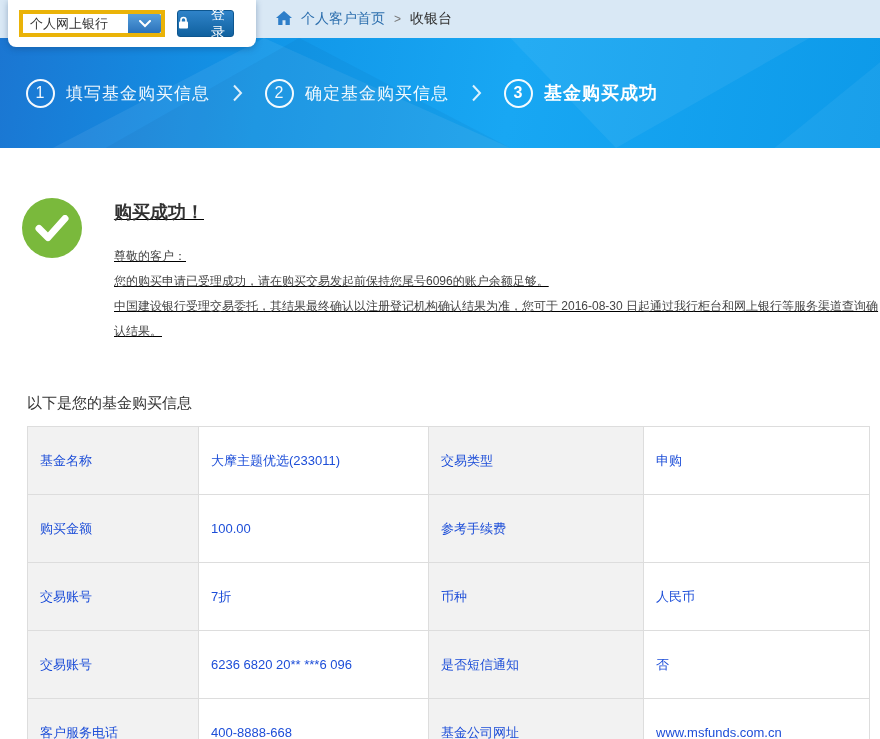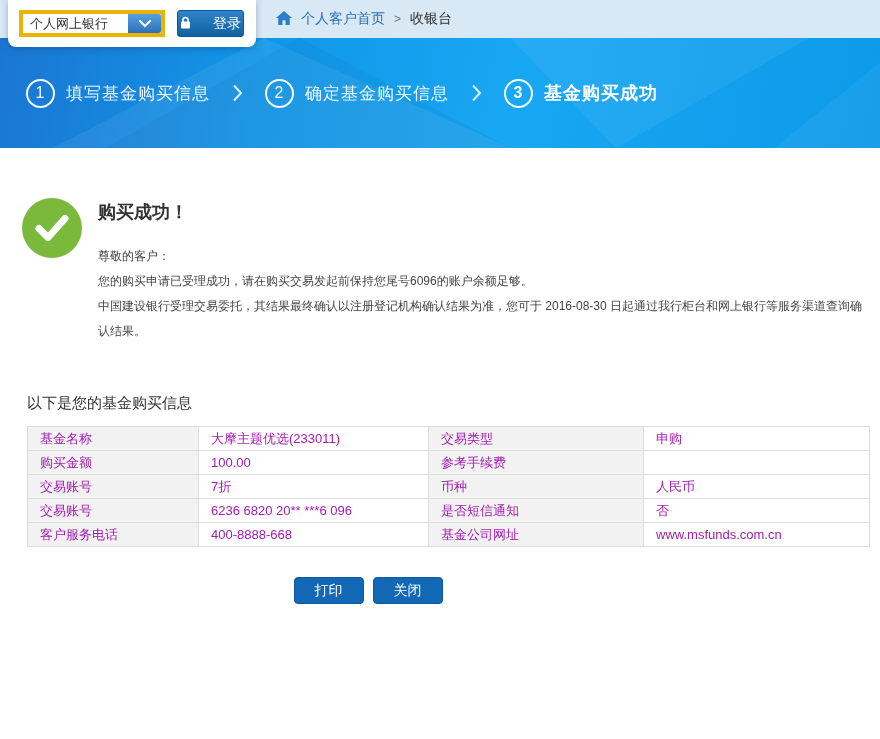--- a/index.html
+++ b/index.html
@@ -18,24 +18,24 @@
   .login-card { position:absolute; left:8px; top:0; width:248px; height:47px;
     background:#fff; border-radius:0 0 8px 8px; z-index:10;
     box-shadow:0 2px 6px rgba(20,60,110,.35);
     display:flex; align-items:center; }
   .bank-select { margin-left:11px; width:146px; height:27px; border:4px solid #eab308;
     display:flex; align-items:stretch; background:#fff; cursor:pointer; }
   .bank-select-value { flex:1; display:flex; align-items:center; padding-left:7px;
     font-size:13px; color:#333; }
   .bank-select-arrow { width:33px; background:linear-gradient(#57a0dd,#2b72ba);
     display:flex; align-items:center; justify-content:center; border-radius:0 2px 2px 0; }
-  .login-btn { margin-left:12px; width:67px; height:27px; border-radius:3px;
+  .login-btn { margin-left:12px; width:57px; height:27px; border-radius:3px;
     background:linear-gradient(#2f83c9,#10619f); border:1px solid #0d568f;
     color:#fff; font-size:14px; display:flex; align-items:center;
-    justify-content:center; gap:22px; cursor:pointer; }
+    gap:22px; cursor:pointer; }
 
   
   .banner { position:relative; height:110px; overflow:hidden;
     background:linear-gradient(100deg,#1b76d2 0%,#1196e8 30%,#18a7f3 58%,#0d9ae9 100%); }
   .facet { position:absolute; inset:0; }
   .facet.f1 { background:rgba(255,255,255,.07); clip-path:polygon(30% 0,58% 100%,6% 100%); }
   .facet.f2 { background:rgba(255,255,255,.06); clip-path:polygon(58% 0,92% 0,70% 100%); }
   .facet.f3 { background:rgba(0,35,90,.05);  clip-path:polygon(12% 100%,34% 0,58% 100%); }
   .facet.f4 { background:rgba(255,255,255,.05); clip-path:polygon(88% 100%,100% 22%,100% 100%); }
   .steps { position:absolute; left:26px; top:0; height:100%;
@@ -45,29 +45,29 @@
   .step-num { width:29px; height:29px; border:2px solid rgba(255,255,255,.95);
     border-radius:50%; display:flex; align-items:center; justify-content:center;
     font-size:16px; flex:none; }
   .step.active { color:#fff; font-weight:bold; font-size:18px; }
   .step-sep { display:flex; align-items:center; }
 
   
   .success { display:flex; margin:50px 0 0 22px; }
   .check-circle { width:60px; height:60px; border-radius:50%; background:#7ab93c;
     display:flex; align-items:center; justify-content:center; flex:none; }
-  .success-text { margin-left:16px; padding-top:2px; width:772px; }
+  .success-text { margin-left:32px; padding-top:2px; width:772px;text-decoration:underline; }
   .success-title { font-size:18px; font-weight:bold; color:#333; margin-bottom:20px; }
   .success-line { font-size:12px; color:#444; line-height:25px; }
 
   
   .section-title { margin:50px 0 13px 27px; font-size:15px; color:#333; }
   table.details { margin-left:27px; width:842px; border-collapse:collapse; table-layout:fixed; }
-  table.details td { border:1px solid #ddd; font-size:13px; color:#a21caf;
-    padding:2px 12px; line-height:19px; word-break:break-word; }
+  table.details td { border:1px solid #ddd; font-size:13px; color:#1d4ed8;
+    padding:24px 12px; line-height:19px; word-break:break-word; }
   td.lbl { background:#f2f2f2; }
   col.c1 { width:171px; } col.c2 { width:230px; }
   col.c3 { width:215px; } col.c4 { width:226px; }
 
   
   .actions { display:flex; justify-content:center; gap:9px;
     margin-top:30px; margin-right:144px; }
   .action-btn { width:70px; height:27px; background:#1268b5; border:1px solid #0d5a9e;
     border-radius:4px; color:#fff; font-size:14px; display:flex;
     align-items:center; justify-content:center; cursor:pointer; }

